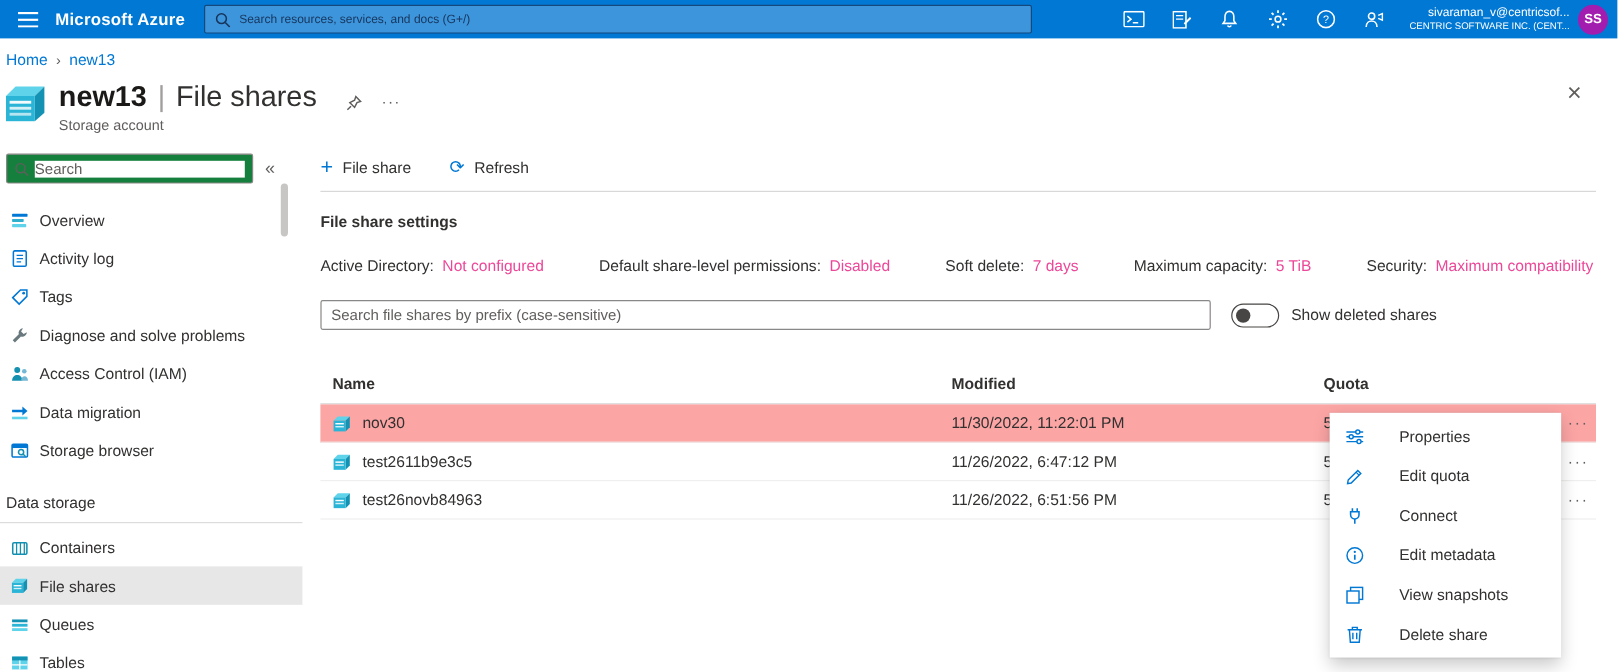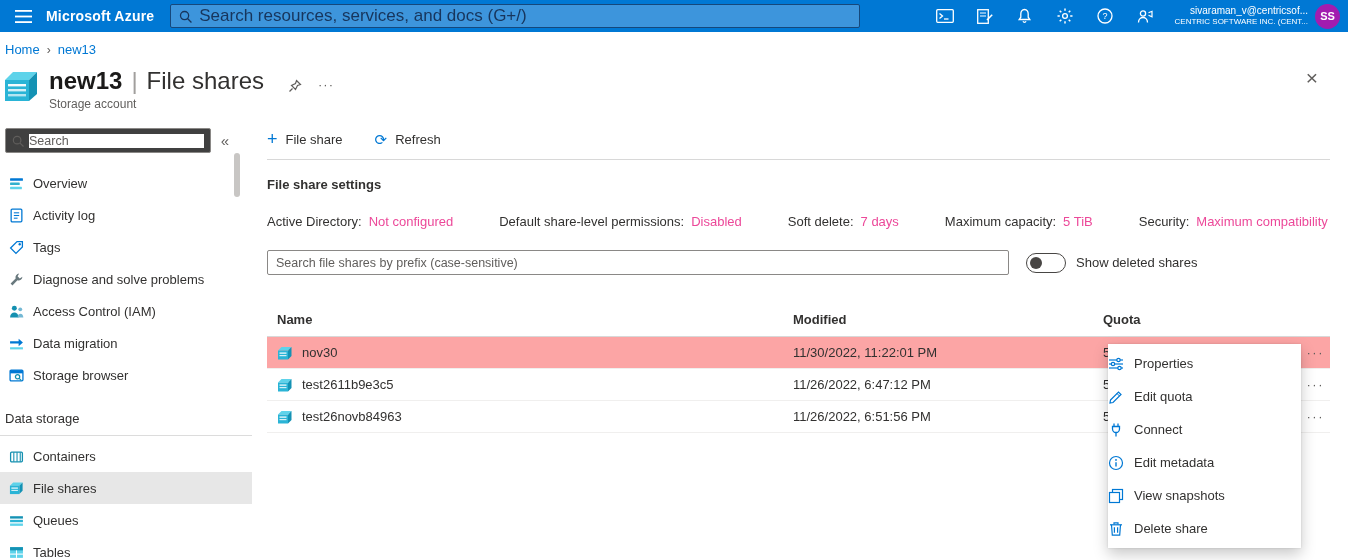--- a/index.html
+++ b/index.html
@@ -7,21 +7,21 @@
 body{font-family:"Liberation Sans","DejaVu Sans",sans-serif;font-size:13px;color:#323130;background:#fff;overflow:hidden;position:relative;display:flex;flex-direction:column}
 button{font-family:inherit;font-size:inherit;background:none;border:none;color:inherit;cursor:pointer;padding:0}
 input{font-family:inherit;outline:none}
 svg{display:block}
 
 
 .topbar{height:32px;background:#0078d4;display:flex;align-items:center;color:#fff;flex:none}
 .hamburger{width:46px;height:32px;display:flex;align-items:center;justify-content:center}
 .brand{font-size:14px;font-weight:700;letter-spacing:.2px;margin-right:16px;cursor:pointer}
 .topbar-search{width:690px;height:24px;background:#3d95dc;border:1px solid #15487c;border-radius:2px;display:flex;align-items:center;padding:0 8px;gap:7px}
-.topbar-search input{flex:1;background:transparent;border:none;color:#fff;font-size:17px}
+.topbar-search input{flex:1;background:transparent;border:none;color:#fff;font-size:10px}
 .topbar-search input::placeholder{color:#17355c}
 .topbar-right{margin-left:auto;display:flex;align-items:center;height:32px}
 .tb-icon-btn{width:40px;height:32px;display:flex;align-items:center;justify-content:center}
 .account{text-align:right;line-height:1.3;margin:0 7px 0 10px;cursor:pointer}
 .account .line1{font-size:10px}
 .account .line2{font-size:8px;font-weight:400}
 .avatar{width:25px;height:25px;border-radius:50%;background:#a21caf;color:#fff;font-size:11px;font-weight:700;display:flex;align-items:center;justify-content:center;margin-right:8px;cursor:pointer;flex:none}
 
 
 .breadcrumb{padding:10px 0 2px 5px;font-size:13px;flex:none}
@@ -39,21 +39,21 @@
 .pin-btn{margin:12px 0 0 24px}
 .header-more{margin:10px 0 0 16px;color:#605e5c;font-size:13px;letter-spacing:1px}
 .close-btn{position:absolute;right:30px;top:8px;font-size:21px;color:#605e5c;font-weight:300;line-height:1}
 
 
 .content{display:flex;flex:1;overflow:hidden}
 
 
 .sidebar{width:252px;flex:none;padding-top:13px;position:relative}
 .sidebar-search{display:flex;align-items:center;margin-left:5px}
-.search-box{width:206px;height:25px;border:1px solid #8a8886;border-radius:2px;display:flex;align-items:center;padding:0 6px;gap:5px;background:#404040}
+.search-box{width:206px;height:25px;border:1px solid #8a8886;border-radius:2px;display:flex;align-items:center;padding:0 6px;gap:5px;background:#15803d}
 .search-box input{flex:1;border:none;font-size:12.5px;min-width:0}
 .search-box input::placeholder{color:#605e5c}
 .collapse-btn{width:28px;text-align:center;color:#605e5c;font-size:15px}
 .nav{margin-top:14px;list-style:none}
 .nav-item{height:32px;display:flex;align-items:center;gap:9px;padding-left:9px;cursor:pointer;font-size:13px}
 .nav-item.selected{background:#e7e7e7}
 .nav-icon{width:15px;height:15px;flex:none}
 .section-label{margin:12px 0 0 0;padding:8px 0 9px 5px;border-bottom:1px solid #dcdcdc;font-size:13px;color:#323130}
 .sb-scroll{position:absolute;top:38px;right:12px;width:6px;height:44px;background:#c8c6c4;border-radius:3px;cursor:pointer}
 
@@ -80,21 +80,21 @@
 .t-head,.t-row{display:grid;grid-template-columns:516px 310px 197px 1fr;align-items:center}
 .t-head{height:34px;border-bottom:1px solid #d8d8d8;font-weight:700;font-size:13px}
 .t-row{height:32px;border-bottom:1px solid #f0efee;cursor:pointer}
 .t-row.active{background:#fca5a5}
 .cell-pad{padding-left:10px}
 .cell-name{display:flex;align-items:center;gap:9px;padding-left:10px}
 .row-more{justify-self:end;color:#605e5c;font-size:13px;letter-spacing:1.5px;padding-right:6px}
 
 
 .context-menu{position:absolute;left:1108px;top:344px;width:193px;background:#fff;box-shadow:0 6px 14px rgba(0,0,0,.22),0 0 2px rgba(0,0,0,.12);padding:3px 0;z-index:20}
-.menu-item{height:33px;display:flex;align-items:center;gap:10px;cursor:pointer;font-size:13px}
+.menu-item{height:33px;display:flex;align-items:center;gap:29px;padding-left:13px;cursor:pointer;font-size:13px}
 .menu-icon{width:16px;height:16px;flex:none}
 </style>
 </head>
 <body>
 
 <div class="topbar">
   <button class="hamburger">
     <span>
       <svg width="17" height="13" viewBox="0 0 17 13">
           <g fill="#fff">

